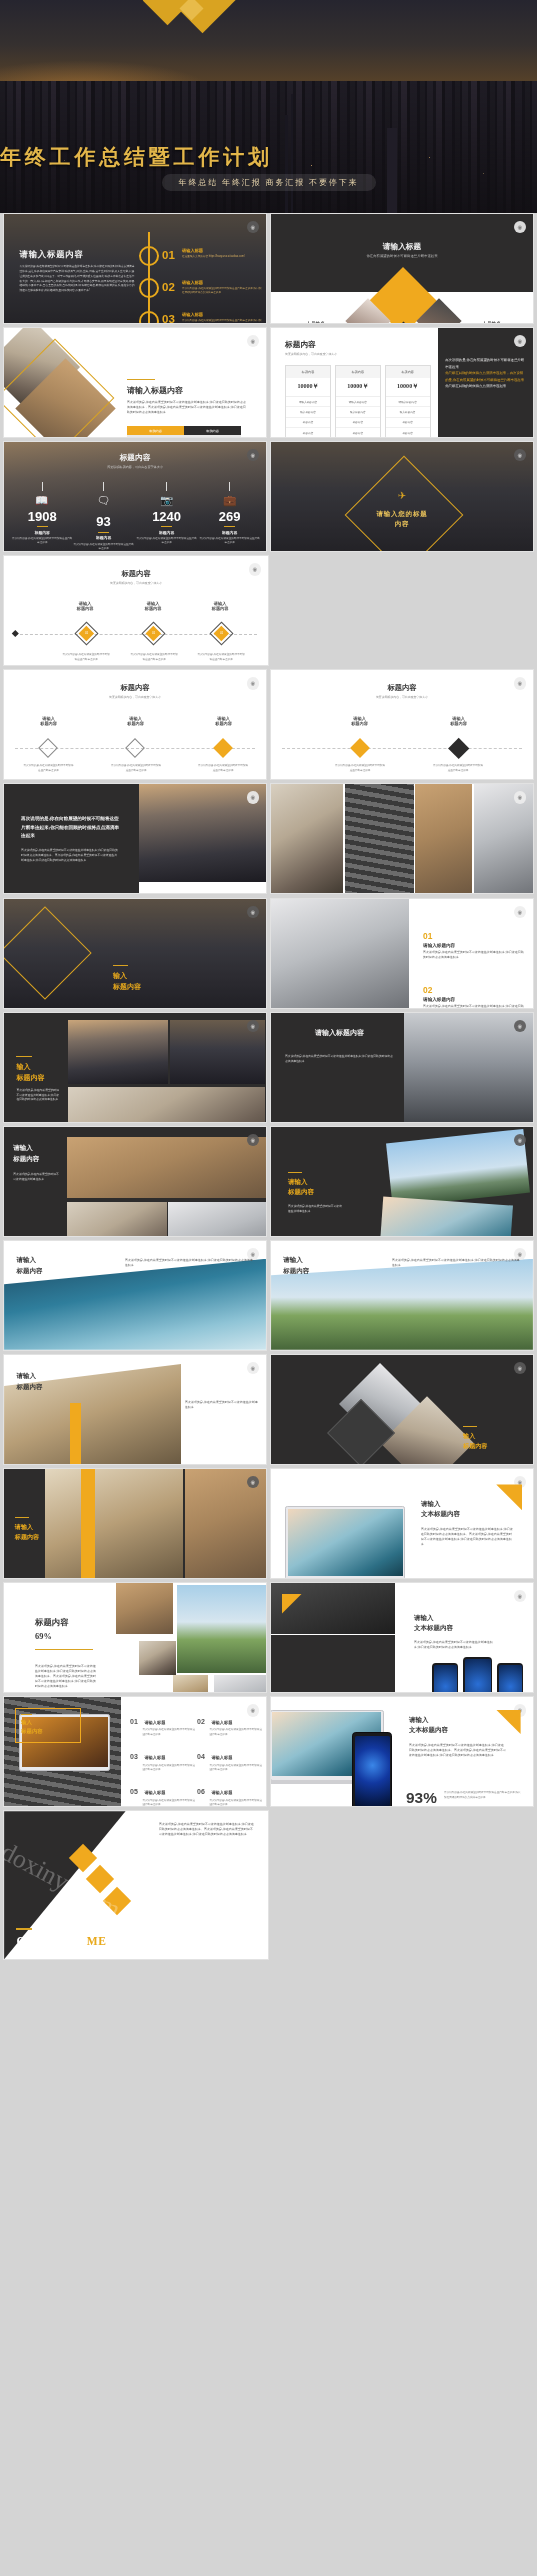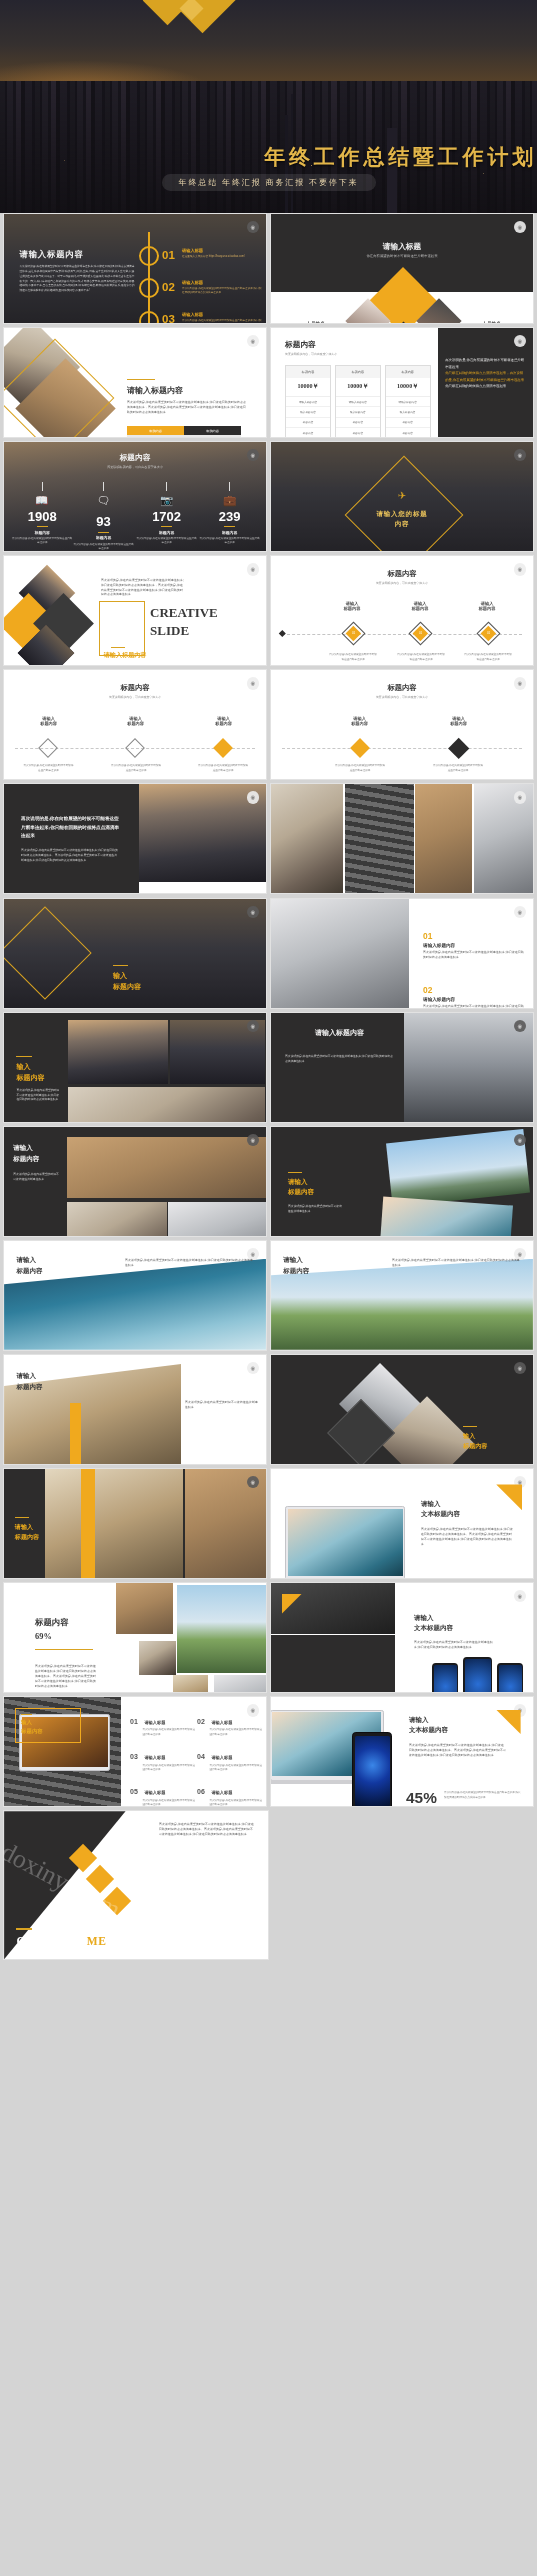--- a/index.html
+++ b/index.html
@@ -45,21 +45,21 @@
       radial-gradient(0.8px 0.8px at 80% 58%, rgba(255,200,120,.7), transparent 60%),
       radial-gradient(0.8px 0.8px at 90% 70%, rgba(255,210,140,.6), transparent 60%),
       radial-gradient(0.8px 0.8px at 8% 84%, rgba(255,200,120,.5), transparent 60%),
       radial-gradient(0.8px 0.8px at 62% 88%, rgba(255,200,120,.5), transparent 60%);
   }
   .cover .tower{ position:absolute; bottom:0; background:#191720; }
 
   .dia { position:absolute; background:#d9a321; transform:rotate(45deg); }
 
   .cover-title{
-    position:absolute; left:0; right:0; top:143px; text-align:right;
+    position:absolute; left:0; right:0; top:143px; text-align:left;
     font-family:"Liberation Serif","DejaVu Serif",serif;
     font-size:21px; letter-spacing:3.8px; font-weight:700;
     color:#e3b64a; text-shadow:0 0.8px 2.3px rgba(0,0,0,.8);
   }
   .cover-sub{
     position:absolute; left:50%; transform:translateX(-50%); top:174px;
     padding:3.1px 17px; border-radius:9.2px;
     background:rgba(255,255,255,.10);
     font-size:8px; letter-spacing:1.9px; color:#ead7ae; white-space:nowrap;
     font-family:"Liberation Serif","DejaVu Serif",serif;
@@ -325,61 +325,47 @@
           <div style="width:0.8px;height:9.2px;background:#ddd;margin:0 auto;"></div>
           <div style="font-size:10.7px;color:#fff;margin-top:3.1px;">🗨</div>
           <div class="num-big" style="font-size:13px;color:#fff;margin-top:7px;">93</div>
           <div class="rule-gold" style="width:10.7px;margin:2.3px auto;"></div>
           <div class="t-h" style="font-size:3.8px;color:#eee;">标题内容</div>
           <div class="tiny" style="color:#c9c9c9;margin-top:2.3px;">再次说明的是,你在向前展望的时候不可能将这些片断串连起来</div>
         </div>
         <div style="position:absolute;left:132px;top:40px;width:61px;text-align:center;">
           <div style="width:0.8px;height:9.2px;background:#ddd;margin:0 auto;"></div>
           <div style="font-size:10.7px;color:#fff;margin-top:3.1px;">📷</div>
-          <div class="num-big" style="font-size:13px;color:#fff;margin-top:1.5px;">1702</div>
+          <div class="num-big" style="font-size:13px;color:#fff;margin-top:1.5px;">1240</div>
           <div class="rule-gold" style="width:10.7px;margin:2.3px auto;"></div>
           <div class="t-h" style="font-size:3.8px;color:#eee;">标题内容</div>
           <div class="tiny" style="color:#c9c9c9;margin-top:2.3px;">再次说明的是,你在向前展望的时候不可能将这些片断串连起来</div>
         </div>
         <div style="position:absolute;left:195px;top:40px;width:61px;text-align:center;">
           <div style="width:0.8px;height:9.2px;background:#ddd;margin:0 auto;"></div>
           <div style="font-size:10.7px;color:#fff;margin-top:3.1px;">💼</div>
-          <div class="num-big" style="font-size:13px;color:#fff;margin-top:1.5px;">239</div>
+          <div class="num-big" style="font-size:13px;color:#fff;margin-top:1.5px;">269</div>
           <div class="rule-gold" style="width:10.7px;margin:2.3px auto;"></div>
           <div class="t-h" style="font-size:3.8px;color:#eee;">标题内容</div>
           <div class="tiny" style="color:#c9c9c9;margin-top:2.3px;">再次说明的是,你在向前展望的时候不可能将这些片断串连起来</div>
         </div>
       </div>
 
       <div class="slide dark">
         <div class="ph-city" style="position:absolute;inset:0;opacity:.62;"></div>
         <div class="corner-logo">◉</div>
         <div class="dia" style="left:91px;top:31px;width:84px;height:84px;background:transparent;border:0.8px solid #d9a321;"></div>
         <div style="position:absolute;left:0;right:0;top:48px;text-align:center;font-size:10px;color:#d9a321;">✈</div>
         <div class="t-h" style="position:absolute;left:0;right:0;top:68px;text-align:center;font-size:6.5px;color:#e9c25a;letter-spacing:0.8px;">请输入您的标题</div>
         <div class="t-h" style="position:absolute;left:0;right:0;top:78px;text-align:center;font-size:6.5px;color:#e9c25a;letter-spacing:0.8px;">内容</div>
       </div>
     </div>
 
     <div class="row">
 
-      <div class="slide">
-        <div class="corner-logo">◉</div>
-        <div class="dia ph-city2" style="left:23px;top:17px;width:40px;height:40px;"></div>
-        <div class="dia bg-gold" style="left:3.1px;top:46px;width:43px;height:43px;"></div>
-        <div class="dia" style="left:38px;top:46px;width:43px;height:43px;background:#3a3a3a;"></div>
-        <div class="dia ph-city" style="left:21.5px;top:77px;width:40px;height:40px;"></div>
-
-        <div class="body-txt" style="position:absolute;left:97px;top:21.5px;width:84px;">再次说明的是,你在向前展望的时候不可能将这些片断串连起来;你只能在回顾的时候将点点滴滴串连起来，再次说明的是,你在向前展望的时候不可能将这些片断串连起来;你只能在回顾的时候将点点滴滴串连起来</div>
-
-        <div style="position:absolute;left:95px;top:45px;width:46px;height:55px;border:0.8px solid #d9a321;"></div>
-        <div class="t-h" style="position:absolute;left:146px;top:48px;font-size:13px;color:#3a3a3a;line-height:1.35;width:69px;">CREATIVE SLIDE</div>
-        <div class="rule-gold" style="position:absolute;left:107px;top:91px;width:14px;"></div>
-        <div class="t-h gold" style="position:absolute;left:98px;top:95px;font-size:6.1px;width:46px;text-align:center;">请输入标题内容</div>
-      </div>
 
       <div class="slide">
         <div class="corner-logo">◉</div>
         <div class="t-h" style="position:absolute;left:0;right:0;top:12.3px;text-align:center;font-size:7.3px;color:#3a3a3a;">标题内容</div>
         <div style="position:absolute;left:0;right:0;top:24.6px;text-align:center;font-size:2.9px;color:#8a8a8a;">简要说明标题内容，可自由改变字体大小</div>
 
         <div style="position:absolute;left:10.7px;top:78px;right:10.7px;border-top:0.8px dashed #c4c4c4;"></div>
         <div class="dia" style="left:9.2px;top:75px;width:4.6px;height:4.6px;background:#2d2c2c;"></div>
 
         <div style="position:absolute;left:55px;top:45px;width:52px;text-align:center;">
@@ -710,21 +696,21 @@
           <div class="scr" style="background:linear-gradient(150deg,#f3dcc2 0%,#8fc0cf 45%,#2b6a80 80%,#16404f 100%);"></div>
         </div>
         <div style="position:absolute;left:-4.6px;top:83px;width:126px;height:3.8px;background:#cfcfd2;"></div>
         <div class="phone" style="position:absolute;left:81px;top:35px;width:40px;height:80px;border:1.5px solid #0d0d0f;">
           <div class="scr" style="background:radial-gradient(circle at 50% 42%,#3a86e8 0%,#1238a0 40%,#03102e 100%);"></div>
         </div>
         <div class="bg-gold" style="position:absolute;right:12.3px;top:12.3px;width:24.6px;height:24.6px;clip-path:polygon(100% 0,100% 100%,0 0);"></div>
         <div class="t-h" style="position:absolute;left:138px;top:18.4px;font-size:6.5px;color:#3a3a3a;">请输入</div>
         <div class="t-h" style="position:absolute;left:138px;top:29px;font-size:6.5px;color:#3a3a3a;">文本标题内容</div>
         <div class="body-txt" style="position:absolute;left:138px;top:46px;width:97px;">再次说明的是,你在向前展望的时候不可能将这些片断串连起来;你只能在回顾的时候将点点滴滴串连起来。再次说明的是,你在向前展望的时候不可能将这些片断串连起来;你只能在回顾的时候将点点滴滴串连起来</div>
-        <div class="num-big" style="position:absolute;left:135px;top:92px;font-size:15.4px;color:#3a3a3a;">45%</div>
+        <div class="num-big" style="position:absolute;left:135px;top:92px;font-size:15.4px;color:#3a3a3a;">93%</div>
         <div class="tiny" style="position:absolute;left:173px;top:94px;width:78px;color:#777;">再次说明的是,你在向前展望的时候不可能将这些片断串连起来;你只能在回顾的时候将点点滴滴串连起来</div>
       </div>
     </div>
 
     <div class="row">
       <div class="slide" style="height:150px;">
         <div style="position:absolute;left:0;top:0;width:100%;height:100%;background:#2d2c2c;clip-path:polygon(0 0,46% 0,0 100%);"></div>
         <div class="dia bg-gold" style="left:69px;top:37px;width:20px;height:20px;"></div>
         <div class="dia bg-gold" style="left:86px;top:58px;width:20px;height:20px;"></div>
         <div class="dia bg-gold" style="left:103px;top:80px;width:20px;height:20px;"></div>

